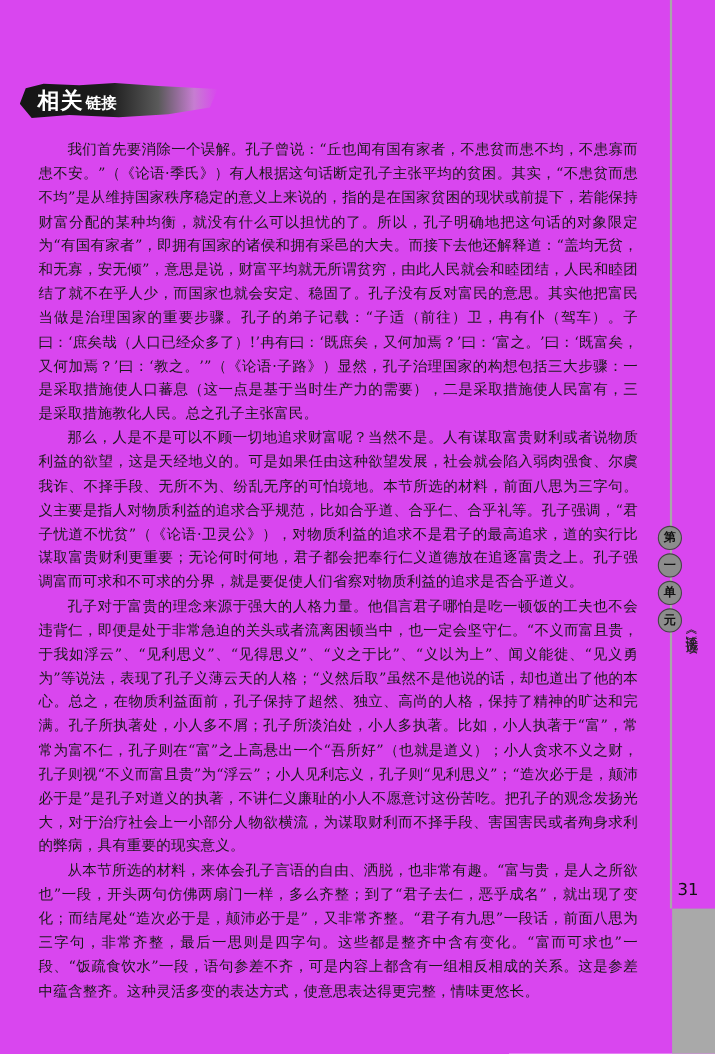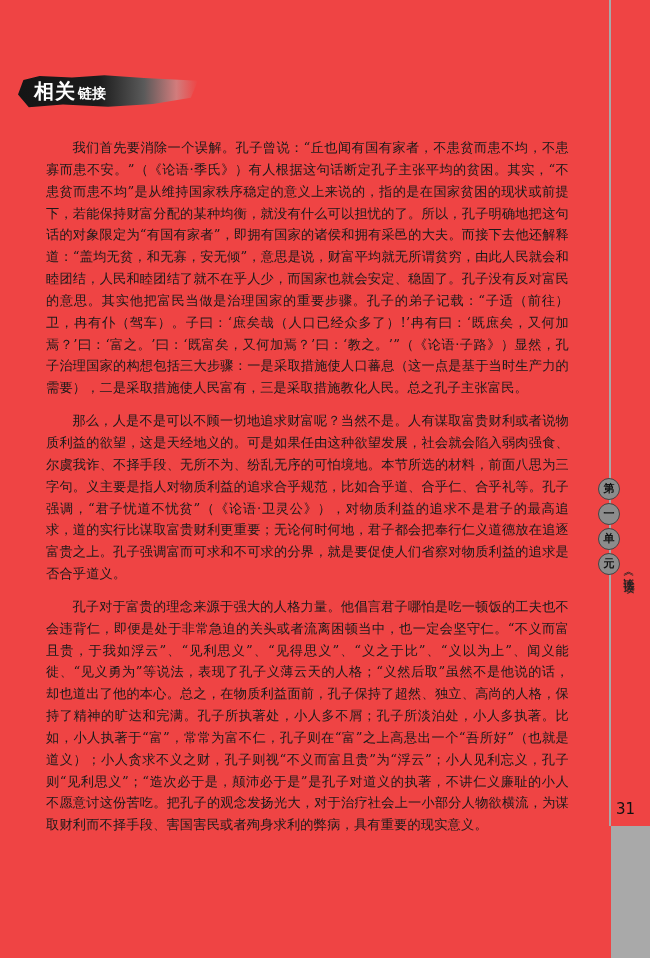--- a/index.html
+++ b/index.html
@@ -8,21 +8,21 @@
     body {
       width: 650px; height: 958px;
       background: #ffffff;
       position: relative;
       overflow: hidden;
       font-family: "DejaVu Serif", "Liberation Serif", serif;
       color: #1a1a1a;
     }
     .page {
       position: absolute; left: 0; top: 0; width: 650px; height: 958px;
-      background: #ef4444;
+      background: #d946ef;
     }
     
     .banner {
       position: absolute; left: 18px; top: 72px; width: 180px; height: 40px;
     }
     .banner-brush {
       position: absolute; left: 0; top: 2px; width: 180px; height: 34px;
       background: linear-gradient(90deg, #151515 0%, #1c1c1c 45%, #5a5a5a 70%, rgba(180,180,180,0.5) 88%, rgba(255,255,255,0) 100%);
       clip-path: polygon(3% 18%, 12% 6%, 30% 10%, 48% 4%, 70% 12%, 100% 20%, 96% 70%, 75% 88%, 50% 96%, 25% 90%, 6% 98%, 0% 60%);
     }
@@ -32,21 +32,21 @@
       font-weight: bold; white-space: nowrap;
     }
     .banner-big { font-size: 20px; letter-spacing: 1px; }
     .banner-small { font-size: 14px; margin-left: 2px; }
 
     .body-text {
       position: absolute; left: 35px; top: 126px; width: 545px;
       font-size: 13.2px; line-height: 21.85px;
       text-align: justify; letter-spacing: 0.2px;
     }
-    .para { margin: 11px; text-indent: 2em; }
+    .para { margin: 0; text-indent: 2em; }
 
     
     .margin-rule {
       position: absolute; left: 609px; top: 0; width: 2px; height: 826px;
       background: #a8a8a8;
     }
     .unit-stack {
       position: absolute; left: 598px; top: 478px; width: 24px;
     }
     .unit-char {
@@ -80,20 +80,21 @@
     <div class="banner-brush"></div>
     <div class="banner-text">
       <span class="banner-big">相关</span><span class="banner-small">链接</span>
     </div>
   </div>
 
   <div class="body-text">
     <p class="para">我们首先要消除一个误解。孔子曾说：“丘也闻有国有家者，不患贫而患不均，不患寡而患不安。”（《论语·季氏》）有人根据这句话断定孔子主张平均的贫困。其实，“不患贫而患不均”是从维持国家秩序稳定的意义上来说的，指的是在国家贫困的现状或前提下，若能保持财富分配的某种均衡，就没有什么可以担忧的了。所以，孔子明确地把这句话的对象限定为“有国有家者”，即拥有国家的诸侯和拥有采邑的大夫。而接下去他还解释道：“盖均无贫，和无寡，安无倾”，意思是说，财富平均就无所谓贫穷，由此人民就会和睦团结，人民和睦团结了就不在乎人少，而国家也就会安定、稳固了。孔子没有反对富民的意思。其实他把富民当做是治理国家的重要步骤。孔子的弟子记载：“子适（前往）卫，冉有仆（驾车）。子曰：‘庶矣哉（人口已经众多了）!’冉有曰：‘既庶矣，又何加焉？’曰：‘富之。’曰：‘既富矣，又何加焉？’曰：‘教之。’”（《论语·子路》）显然，孔子治理国家的构想包括三大步骤：一是采取措施使人口蕃息（这一点是基于当时生产力的需要），二是采取措施使人民富有，三是采取措施教化人民。总之孔子主张富民。</p>
     <p class="para">那么，人是不是可以不顾一切地追求财富呢？当然不是。人有谋取富贵财利或者说物质利益的欲望，这是天经地义的。可是如果任由这种欲望发展，社会就会陷入弱肉强食、尔虞我诈、不择手段、无所不为、纷乱无序的可怕境地。本节所选的材料，前面八思为三字句。义主要是指人对物质利益的追求合乎规范，比如合乎道、合乎仁、合乎礼等。孔子强调，“君子忧道不忧贫”（《论语·卫灵公》），对物质利益的追求不是君子的最高追求，道的实行比谋取富贵财利更重要；无论何时何地，君子都会把奉行仁义道德放在追逐富贵之上。孔子强调富而可求和不可求的分界，就是要促使人们省察对物质利益的追求是否合乎道义。</p>
     <p class="para">孔子对于富贵的理念来源于强大的人格力量。他倡言君子哪怕是吃一顿饭的工夫也不会违背仁，即便是处于非常急迫的关头或者流离困顿当中，也一定会坚守仁。“不义而富且贵，于我如浮云”、“见利思义”、“见得思义”、“义之于比”、“义以为上”、闻义能徙、“见义勇为”等说法，表现了孔子义薄云天的人格；“义然后取”虽然不是他说的话，却也道出了他的本心。总之，在物质利益面前，孔子保持了超然、独立、高尚的人格，保持了精神的旷达和完满。孔子所执著处，小人多不屑；孔子所淡泊处，小人多执著。比如，小人执著于“富”，常常为富不仁，孔子则在“富”之上高悬出一个“吾所好”（也就是道义）；小人贪求不义之财，孔子则视“不义而富且贵”为“浮云”；小人见利忘义，孔子则“见利思义”；“造次必于是，颠沛必于是”是孔子对道义的执著，不讲仁义廉耻的小人不愿意讨这份苦吃。把孔子的观念发扬光大，对于治疗社会上一小部分人物欲横流，为谋取财利而不择手段、害国害民或者殉身求利的弊病，具有重要的现实意义。</p>
+    <p class="para">从本节所选的材料，来体会孔子言语的自由、洒脱，也非常有趣。“富与贵，是人之所欲也”一段，开头两句仿佛两扇门一样，多么齐整；到了“君子去仁，恶乎成名”，就出现了变化；而结尾处“造次必于是，颠沛必于是”，又非常齐整。“君子有九思”一段话，前面八思为三字句，非常齐整，最后一思则是四字句。这些都是整齐中含有变化。“富而可求也”一段、“饭疏食饮水”一段，语句参差不齐，可是内容上都含有一组相反相成的关系。这是参差中蕴含整齐。这种灵活多变的表达方式，使意思表达得更完整，情味更悠长。</p>
   </div>
 
   <div class="margin-rule"></div>
 
   <div class="unit-stack">
     <div class="unit-char">第</div>
     <div class="unit-char">一</div>
     <div class="unit-char">单</div>
     <div class="unit-char">元</div>
   </div>

